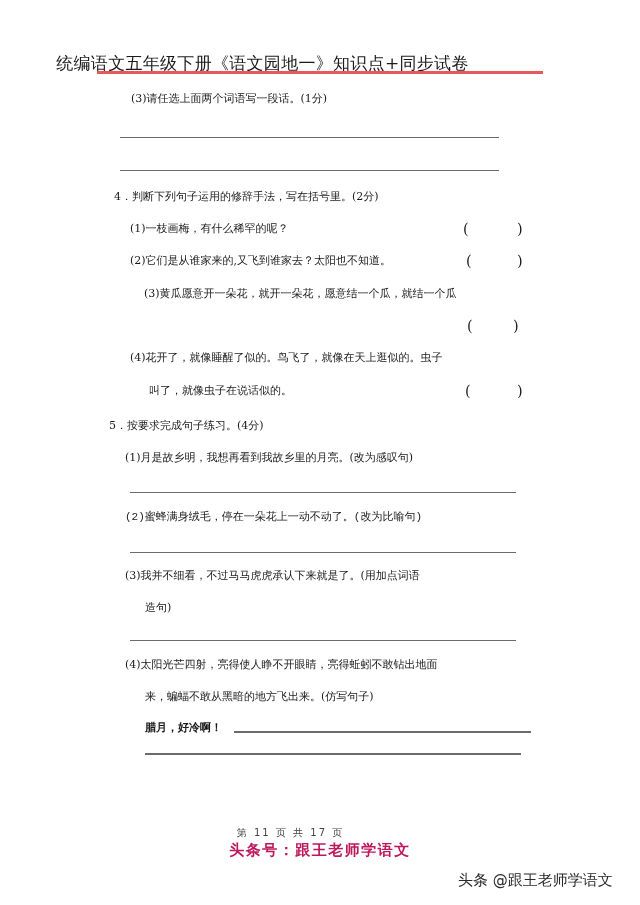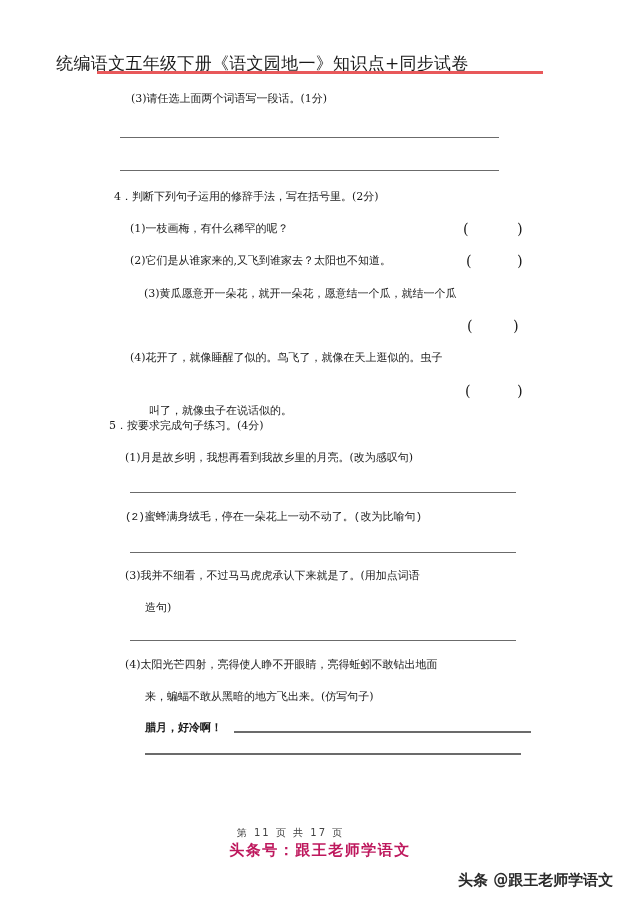--- a/index.html
+++ b/index.html
@@ -56,21 +56,20 @@
       color: #be185d;
       letter-spacing: 1.5px;
       font-family: "DejaVu Serif", serif;
     }
     .watermark {
       left: 458px; top: 871px;
       font-size: 15px;
       color: #2a2a2a;
       font-family: "DejaVu Sans", sans-serif;
       text-shadow: 0 0 2px #ffffff, 0 0 1px #ffffff;
-      font-weight: bold;
     }
   </style>
 </head>
 <body>
 
 <div class="abs header-title">统编语文五年级下册《语文园地一》知识点+同步试卷</div>
 <div class="abs header-rule"></div>
 
 <div class="abs txt" style="left:131px; top:91px;">(3)请任选上面两个词语写一段话。(1分)</div>
 <div class="abs answer-line" style="left:120px; top:137px; width:379px;"></div>
@@ -84,21 +83,21 @@
 
 <div class="abs txt" style="left:130px; top:253px;">(2)它们是从谁家来的,又飞到谁家去？太阳也不知道。</div>
 <span class="abs paren" style="left:466px; top:253px;">(</span>
 <span class="abs paren" style="left:517px; top:253px;">)</span>
 
 <div class="abs txt" style="left:144px; top:286px;">(3)黄瓜愿意开一朵花，就开一朵花，愿意结一个瓜，就结一个瓜</div>
 <span class="abs paren" style="left:467px; top:318px;">(</span>
 <span class="abs paren" style="left:513px; top:318px;">)</span>
 
 <div class="abs txt" style="left:130px; top:350px;">(4)花开了，就像睡醒了似的。鸟飞了，就像在天上逛似的。虫子</div>
-<div class="abs txt" style="left:149px; top:383px;margin-top:20px;">叫了，就像虫子在说话似的。</div>
+<div class="abs txt" style="left:149px; top:383px;">叫了，就像虫子在说话似的。</div>
 <span class="abs paren" style="left:465px; top:383px;">(</span>
 <span class="abs paren" style="left:517px; top:383px;">)</span>
 
 <div class="abs txt" style="left:109px; top:418px;">5．按要求完成句子练习。(4分)</div>
 
 <div class="abs txt" style="left:125px; top:450px;">(1)月是故乡明，我想再看到我故乡里的月亮。(改为感叹句)</div>
 <div class="abs answer-line" style="left:130px; top:492px; width:386px;"></div>
 
 <div class="abs txt" style="left:125px; top:509px;font-family:Liberation Mono, monospace;">(2)蜜蜂满身绒毛，停在一朵花上一动不动了。(改为比喻句)</div>
 <div class="abs answer-line" style="left:130px; top:552px; width:386px;"></div>

